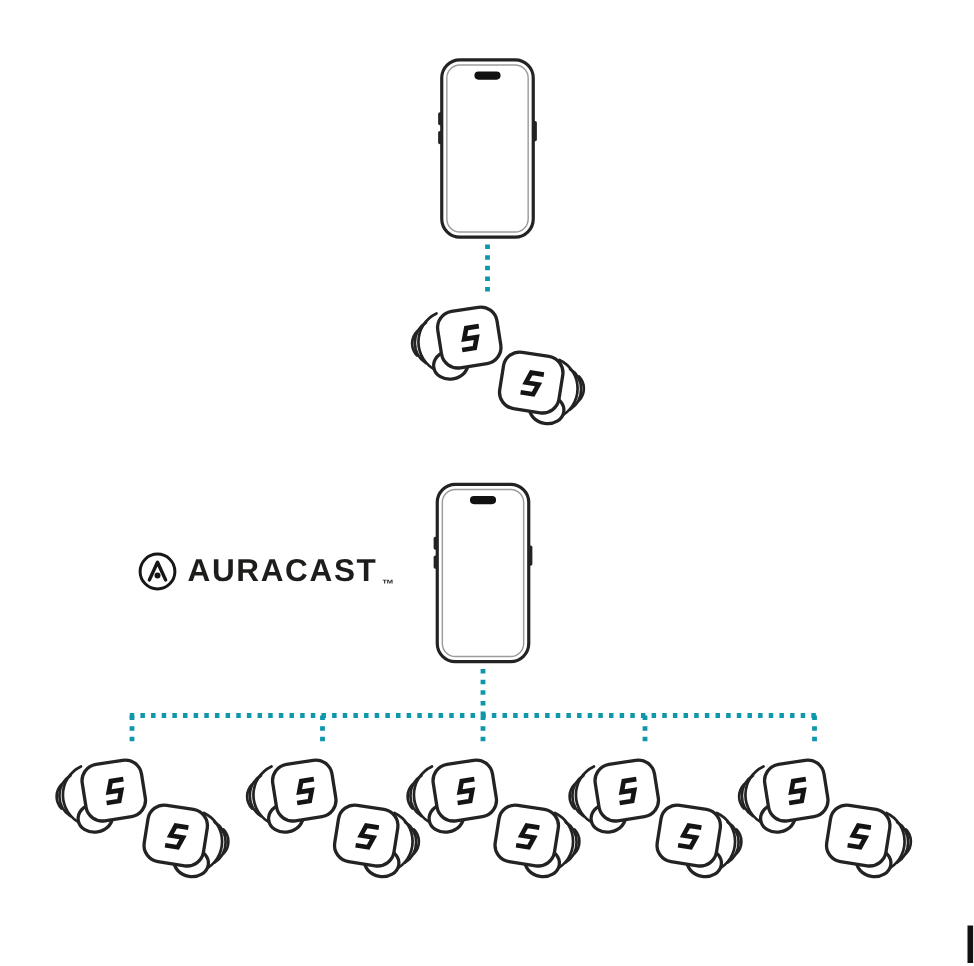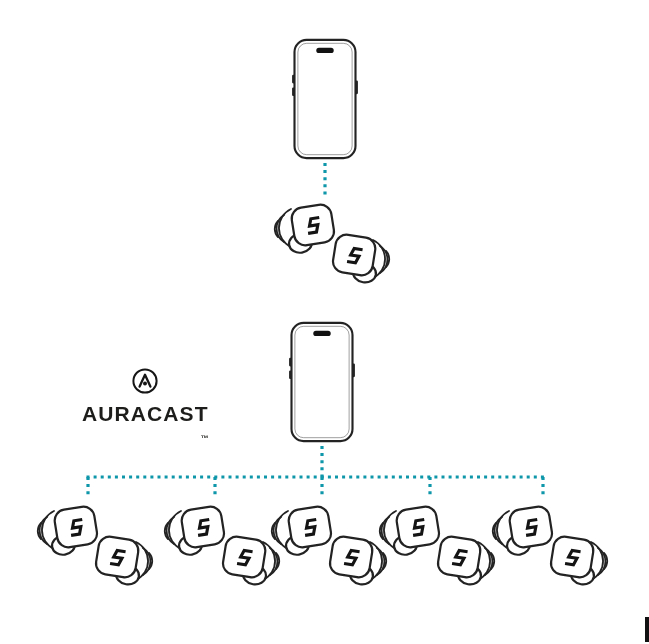--- a/index.html
+++ b/index.html
@@ -28,26 +28,24 @@
 
   .phone { position: absolute; }
   .earbuds { position: absolute; }
 
   .shape { fill: #ffffff; stroke: #232323; stroke-width: 2.2; }
   .waves path { fill: none; stroke: #232323; stroke-width: 1.8; stroke-linecap: round; }
   .logo { fill: none; stroke: #141414; stroke-width: 3.1; }
 
   .auracast {
     position: absolute;
-    left: 82px; top: 368px;
+    left: 92px; top: 368px;
     height: 28px;
     display: flex;
-    align-items: center;
     gap: 7px;
-    flex-direction: column;
   }
   .au-text {
     font-size: 21px;
     font-weight: 700;
     letter-spacing: 1.1px;
     color: #1d1d1b;
     line-height: 26px;
   }
   .au-tm {
     font-size: 8px;

